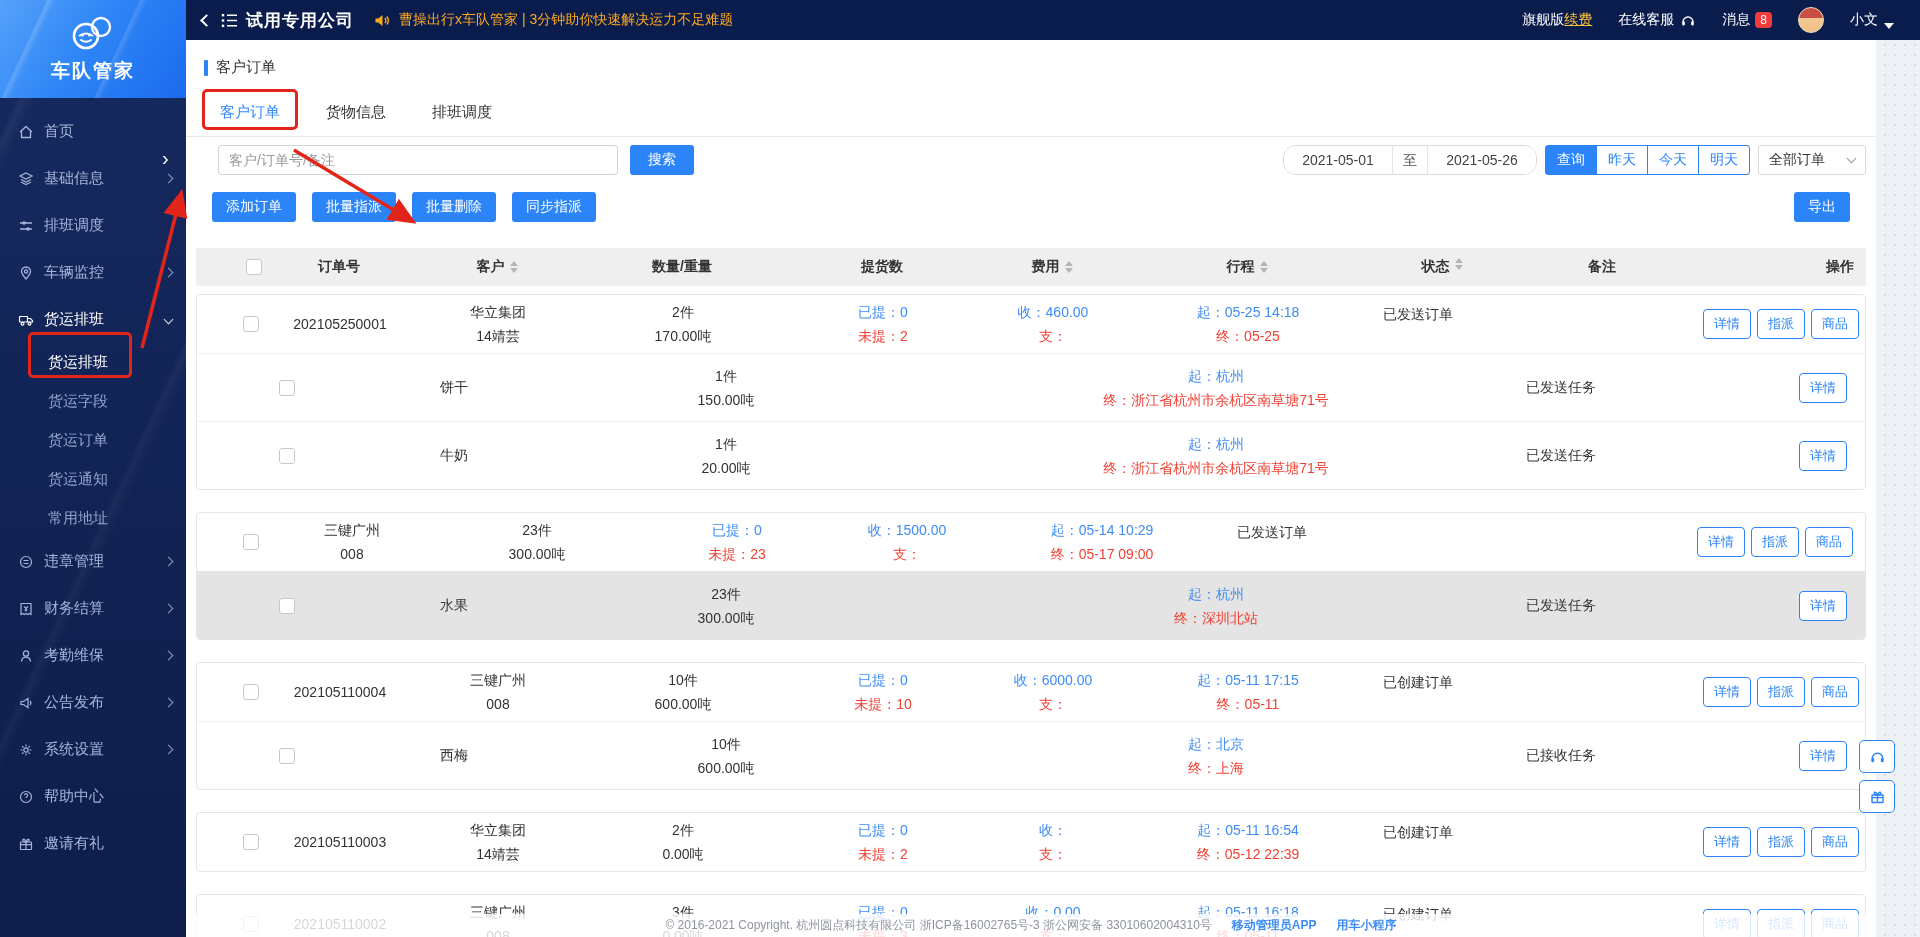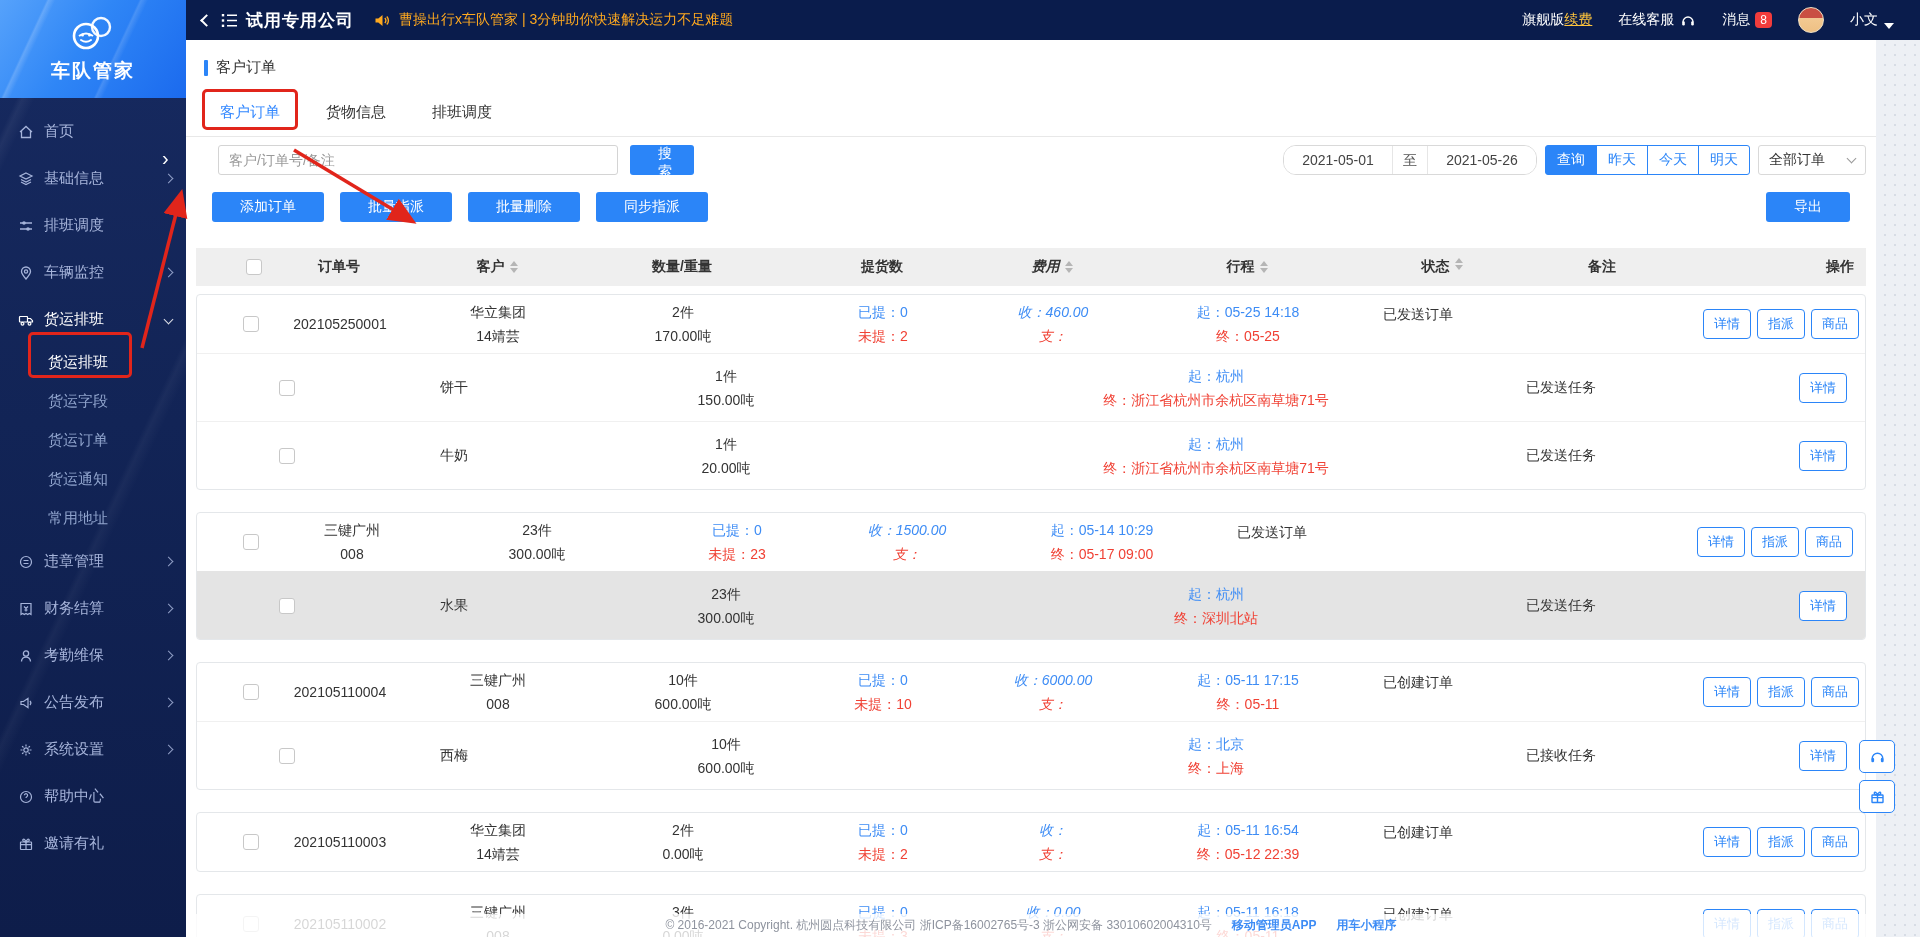--- a/index.html
+++ b/index.html
@@ -62,21 +62,21 @@
   .accent-bar { width:4px; height:16px; background:#2b85f8; margin-right:8px; border-radius:1px; }
   .tabs { display:flex; padding-left:34px; margin-top:26px; border-bottom:1px solid #e8e8e8; }
   .tab { font-size:15px; color:#333; margin-right:46px; padding-bottom:14px; cursor:pointer; }
   .tab.active { color:#3388ff; }
 
   .filter-row { display:flex; align-items:center; margin-top:7px; padding:0 10px 0 32px; height:32px; }
   .search-input { width:400px; height:30px; border:1px solid #d4d4d4; border-radius:3px; padding:0 10px;
     font-size:14px; color:#333; outline:none; font-family:inherit; }
   .search-input::placeholder { color:#999; }
   .btn { border:none; cursor:pointer; font-family:inherit; }
-  .btn-primary { background:#2b85f8; color:#fff; font-size:14px; border-radius:3px; height:30px; padding:0 28px; }
+  .btn-primary { background:#2b85f8; color:#fff; font-size:14px; border-radius:3px; height:30px; padding:0 14px; }
   .search-btn { margin-left:12px; width:64px; }
   .filter-right { margin-left:auto; display:flex; align-items:center; }
   .date-range { display:flex; align-items:center; border:1px solid #d9d9d9; border-radius:13px; height:30px; overflow:hidden; background:#fff; }
   .date-input { width:108px; height:28px; border:none; outline:none; text-align:center; font-size:14px; color:#444; font-family:inherit; }
   .date-sep { width:36px; text-align:center; font-size:14px; color:#555; border-left:1px solid #e6e6e6; border-right:1px solid #e6e6e6; line-height:28px; height:28px; }
   .day-group { display:flex; margin-left:8px; }
   .day-btn { height:30px; padding:0 11px; font-size:14px; background:#fff; color:#2b85f8; border:1px solid #2b85f8; margin-left:-1px; cursor:pointer; font-family:inherit; }
   .day-btn.first { border-radius:3px 0 0 3px; margin-left:0; background:#2b85f8; color:#fff; }
   .day-btn.last { border-radius:0 3px 3px 0; }
   .order-select { margin-left:8px; width:108px; height:30px; border:1px solid #d9d9d9; border-radius:3px;
@@ -91,21 +91,21 @@
   .table { margin:26px 10px 0 10px; font-size:14px; }
   .thead { display:flex; align-items:center; height:38px; background:#efefef; color:#333; font-weight:bold; }
   .cell { display:flex; flex-direction:column; justify-content:center; align-items:center; }
   .thead .cell { flex-direction:row; }
   .c-check { flex:0 0 70px; padding-left:46px; align-items:flex-start; }
   .thead .c-check { align-items:center; }
   .c-order { flex:0 0 146px; }
   .c-cust  { flex:0 0 170px; }
   .c-qty   { flex:0 0 200px; }
   .c-pick  { flex:0 0 200px; }
-  .c-fee   { flex:0 0 140px;font-style:italic; }
+  .c-fee   { flex:0 0 140px; }
   .c-route { flex:0 0 250px; }
   .c-status{ flex:0 0 130px; align-items:flex-start; padding-left:10px; }
   .c-remark{ flex:0 0 200px; }
   .c-action{ flex:1 1 auto; flex-direction:row; justify-content:flex-end; gap:6px; padding-right:12px; }
   .sort { display:inline-flex; flex-direction:column; gap:2px; margin-left:5px; cursor:pointer; }
   .sort i { width:0; height:0; border-left:4px solid transparent; border-right:4px solid transparent; display:block; }
   .sort .up { border-bottom:5px solid #b5b5b5; }
   .sort .dn { border-top:5px solid #b5b5b5; }
 
   .card { border:1px solid #e4e7ea; border-radius:4px; margin-top:8px; overflow:hidden; background:#fff; }

